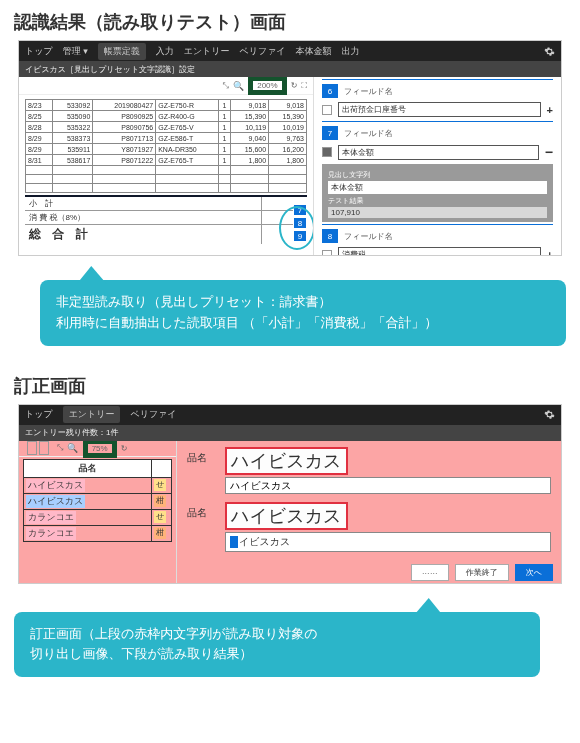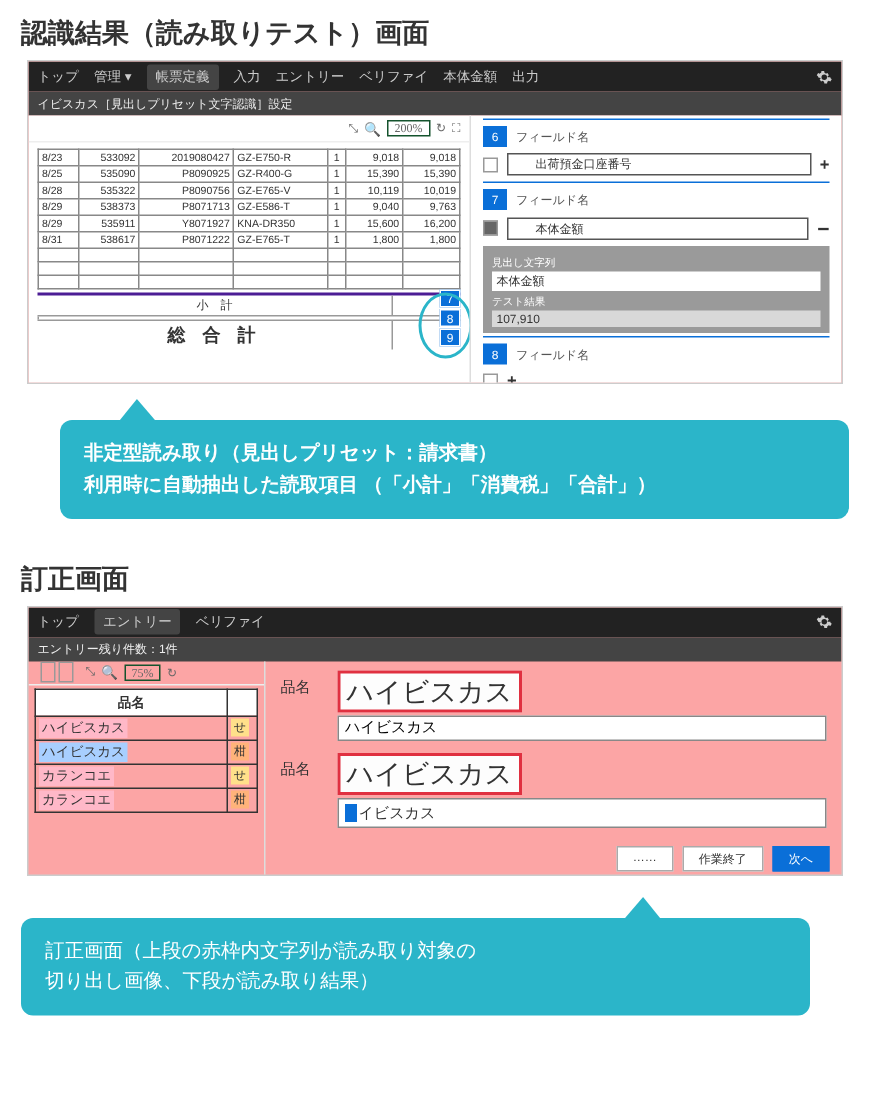--- a/index.html
+++ b/index.html
@@ -17,50 +17,50 @@
   .topbar .tab.active { background: #444; padding: 2px 6px; border-radius: 2px; }
   .topbar .spacer { flex: 1; }
 
   
   .subbar { background: #444; color: #eee; height: 16px; font-size: 8px; display: flex; align-items: center; padding: 0 6px; }
 
   
   .content1 { display: flex; height: 180px; }
   .leftpane { width: 295px; background: #fff; position: relative; overflow: hidden; border-right: 1px solid #ddd; }
   .toolbar { height: 18px; display: flex; align-items: center; justify-content: flex-end; gap: 4px; padding: 0 6px; font-size: 8px; color: #666; border-bottom: 1px solid #eee; }
-  .zoom-box { border: 1px solid #14532d; padding: 0 4px; font-family: Liberation Serif, serif; }
+  .zoom-box { border: 5px solid #14532d; padding: 0 4px; }
   .mag { font-size: 9px; }
 
   
   .doc { position: relative; padding: 4px 6px 0 6px; }
   table.doctbl { border-collapse: collapse; font-size: 7px; width: 100%; }
   table.doctbl td { border: 1px solid #888; padding: 1px 2px; text-align: right; height: 11px; overflow: hidden; white-space: nowrap; }
   table.doctbl td.l { text-align: left; }
   table.doctbl td.c { text-align: center; }
   tr.empty td { height: 9px; }
-  .totals { margin-top: 2px; border-top: 2px solid #4c1d95; text-align: center; }
+  .totals { margin-top: 2px; border-top: 2px solid #0f172a; }
   .trow { display: flex; font-size: 8px; border-bottom: 1px solid #999; }
   .trow.big { font-size: 12px; font-weight: 700; letter-spacing: 4px; border-bottom: none; }
   .trow .tlab { flex: 1; padding: 1px 4px; }
   .trow .tval { width: 46px; text-align: right; padding: 1px 2px; border-left: 1px solid #999; }
 
   
   .badge-stack { position: absolute; right: 6px; bottom: 2px; display: flex; flex-direction: column; gap: 1px; }
   .badge { background: #0a6fd8; color: #fff; font-size: 8px; width: 14px; height: 12px; display: flex; align-items: center; justify-content: center; border: 1px solid #fff; }
   .badge-circle { position: absolute; border: 2px solid #2bb5c9; border-radius: 50%; pointer-events: none; }
 
   
   .rightpane { flex: 1; background: #fff; overflow: hidden; font-size: 8px; }
   .field-row { display: flex; align-items: center; padding: 2px 8px; gap: 6px; min-height: 18px; }
   .num-badge { background: #0a6fd8; color: #fff; width: 16px; height: 14px; display: flex; align-items: center; justify-content: center; font-size: 8px; }
   .field-label { color: #555; flex: 1; }
   .plus { font-weight: 700; font-size: 11px; color: #333; }
   .minus { font-weight: 700; font-size: 14px; color: #333; }
   .cb { width: 10px; height: 10px; border: 1px solid #999; background: #fff; }
-  .field-input { border: 1px solid #555; padding: 1px 18px; font-size: 8px; flex: 1; }
+  .field-input { border: 1px solid #555; padding: 1px 3px; font-size: 8px; flex: 1; }
   .detail-block { background: #9a9a9a; margin: 2px 8px; padding: 4px 6px; color: #fff; }
   .detail-block .dl { font-size: 7px; margin-top: 2px; }
   .detail-block .df { background: #fff; color: #333; padding: 1px 3px; margin-top: 1px; font-size: 8px; }
   .hr-blue { height: 1px; background: #0a6fd8; margin: 2px 8px; }
 
   
   .callout { background: #2bb5c9; color: #fff; border-radius: 8px; margin: 24px 14px 28px 40px; padding: 12px 16px; font-size: 13px; line-height: 1.6; position: relative; }
   .callout .tail { position: absolute; top: -14px; left: 40px; width: 0; height: 0; border-left: 8px solid transparent; border-right: 22px solid transparent; border-bottom: 18px solid #2bb5c9; transform: skewX(-20deg); }
 
   
@@ -212,20 +212,21 @@
                 <td></td>
               </tr>
             </tbody>
         </table>
         <div class="totals">
           <div class="trow">
               <div class="tlab">小　計</div>
               <div class="tval"></div>
             </div>
           <div class="trow">
+              <div class="tlab">消 費 税（8%）</div>
               <div class="tval"></div>
             </div>
           <div class="trow big">
               <div class="tlab">総 合 計</div>
               <div class="tval"></div>
             </div>
         </div>
         <div class="badge-stack">
           <div class="badge">7</div>
           <div class="badge">8</div>
@@ -262,30 +263,31 @@
         <div class="dl">テスト結果</div>
         <div class="df" style="background:#d8d8d8;">107,910</div>
       </div>
       <div class="hr-blue"></div>
       <div class="field-row">
         <div class="num-badge">8</div>
         <div class="field-label">フィールド名</div>
       </div>
       <div class="field-row">
         <div class="cb"></div>
+        <div class="field-input">消費税</div>
         <div class="plus">+</div>
       </div>
 
     </div>
   </div>
 </div>
 
 <div class="callout">
   <div class="tail"></div>
-  <span style="white-space:pre-line;font-weight:bold;">非定型読み取り（見出しプリセット：請求書）
+  <span style="white-space:pre-line;">非定型読み取り（見出しプリセット：請求書）
 利用時に自動抽出した読取項目 （「小計」「消費税」「合計」）</span>
 </div>
 
 <div class="section-title">訂正画面</div>
 
 <div class="app-frame frame2">
   <div class="topbar">
     <span class="tab">トップ</span>
     <span class="tab active">エントリー</span>
     <span class="tab">ベリファイ</span>

